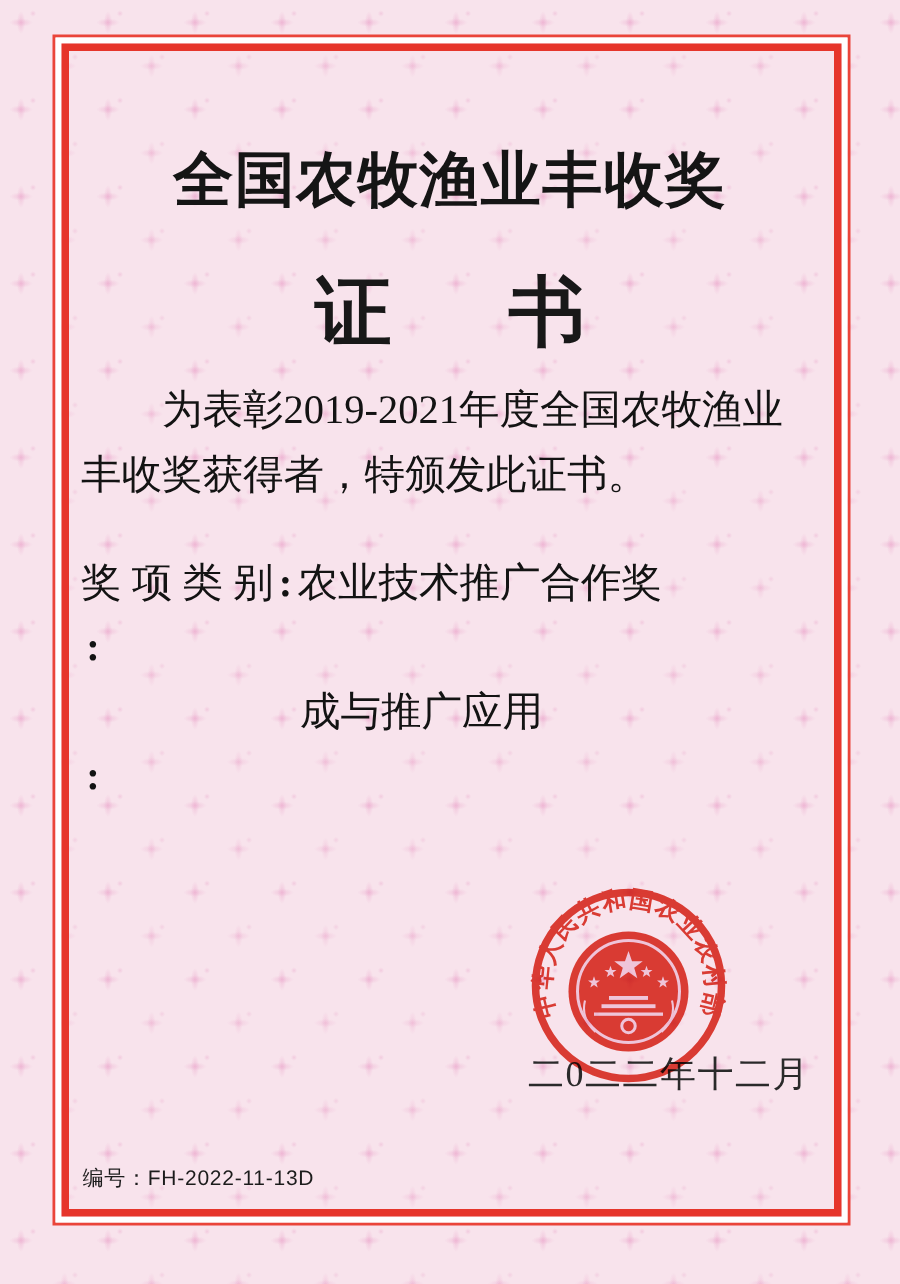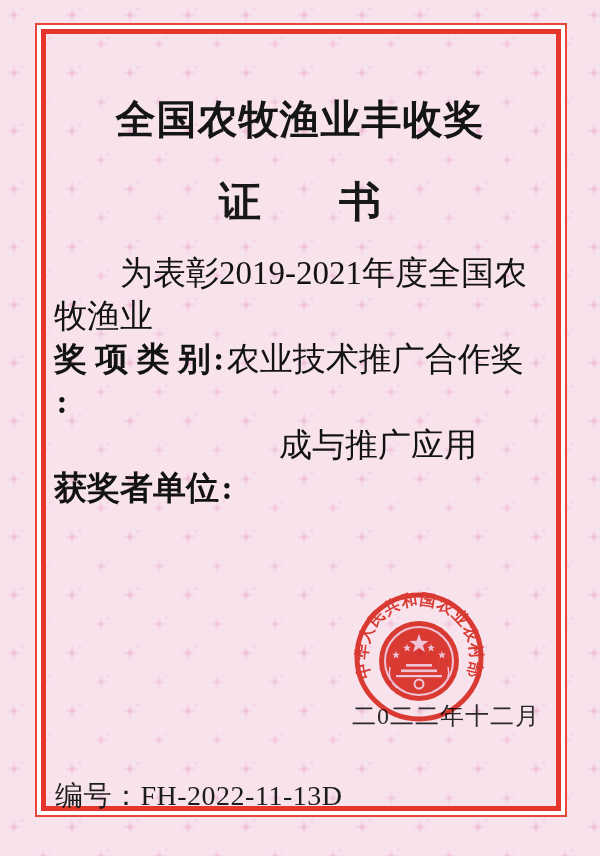--- a/index.html
+++ b/index.html
@@ -26,50 +26,50 @@
   .frame-b{position:absolute;inset:0;border:4px solid #ffffff;}
   .frame-c{position:absolute;inset:0;border:5px solid #e6352b;}
   
   .title{
     position:absolute;left:0;right:0;top:92px;text-align:center;
     font-family:"Liberation Sans", sans-serif;
     font-size:40px;font-weight:900;letter-spacing:1px;color:#151515;
   }
   .doc-word{
     position:absolute;left:0;right:0;top:174px;text-align:center;
-    font-size:42px;font-weight:bold;color:#181818;
+    font-size:51px;font-weight:bold;color:#181818;
     font-family:Liberation Sans, sans-serif;
   }
   .doc-word .w1{margin-right:78px;}
   .body-text{
     position:absolute;left:54px;right:44px;top:252px;
-    font-size:33px;line-height:43px;color:#131313;
+    font-size:27px;line-height:43px;color:#131313;
     font-family:"Liberation Serif", serif;
   }
   .indent{text-indent:2em;}
   .field{display:flex;align-items:baseline;}
-  .field .lbl{flex:0 0 128px;font-weight:bold;white-space:pre;}
+  .field .lbl{flex:0 0 128px;font-weight:normal;white-space:pre;margin-top:29px;}
   .field .colon{flex:0 0 16px;text-align:center;font-weight:bold;}
   .field .val{white-space:nowrap;text-align:center;}
-  .cont-line{margin-left:146px;text-align:center;}
+  .cont-line{margin-left:146px;}
   
   .date{
     position:absolute;left:352px;top:700px;
     font-size:24px;letter-spacing:1px;color:#2a2a2a;
     font-family:"Liberation Serif", serif;
   }
   .seal{
     position:absolute;left:349px;top:587px;width:140px;height:140px;
     mix-blend-mode:multiply;opacity:.95;
   }
   
   .serial{
     position:absolute;left:55px;top:777px;
-    font-size:28px;color:#1c1c1c;letter-spacing:.5px;
-    font-family:Liberation Serif, serif;
+    font-size:14px;color:#1c1c1c;letter-spacing:.5px;
+    font-family:Liberation Sans, sans-serif;
     text-align:right;
   }
 </style>
 </head>
 <body>
 
 <div class="page">
 
   <div class="frame-a">
     <div class="frame-b">
@@ -77,34 +77,34 @@
     </div>
   </div>
 
   <div class="title">全国农牧渔业丰收奖</div>
   <div class="doc-word">
     <span class="w1">证</span><span>书</span>
   </div>
 
   <div class="body-text">
     <div class="indent">为表彰2019-2021年度全国农牧渔业</div>
+    <div>丰收奖获得者，特颁发此证书。</div>
 
     <div class="field">
       <span class="lbl">奖 项 类 别</span>
       <span class="colon">:</span>
       <span class="val">农业技术推广合作奖</span>
     </div>
 
     <div class="field">
       <span class="colon">:</span>
     </div>
     <div class="cont-line">成与推广应用</div>
 
     <div class="field">
-      <span class="lbl">获奖者单位</span>
       <span class="colon">:</span>
     </div>
   </div>
 
   <div class="date">二0二二年十二月</div>
 
   <svg class="seal" viewBox="0 0 140 140" xmlns="http://www.w3.org/2000/svg">
     <g transform="translate(70,70)">
       <circle cx="0" cy="0" r="62" fill="none" stroke="#df382c" stroke-width="5"></circle>
       <defs>

